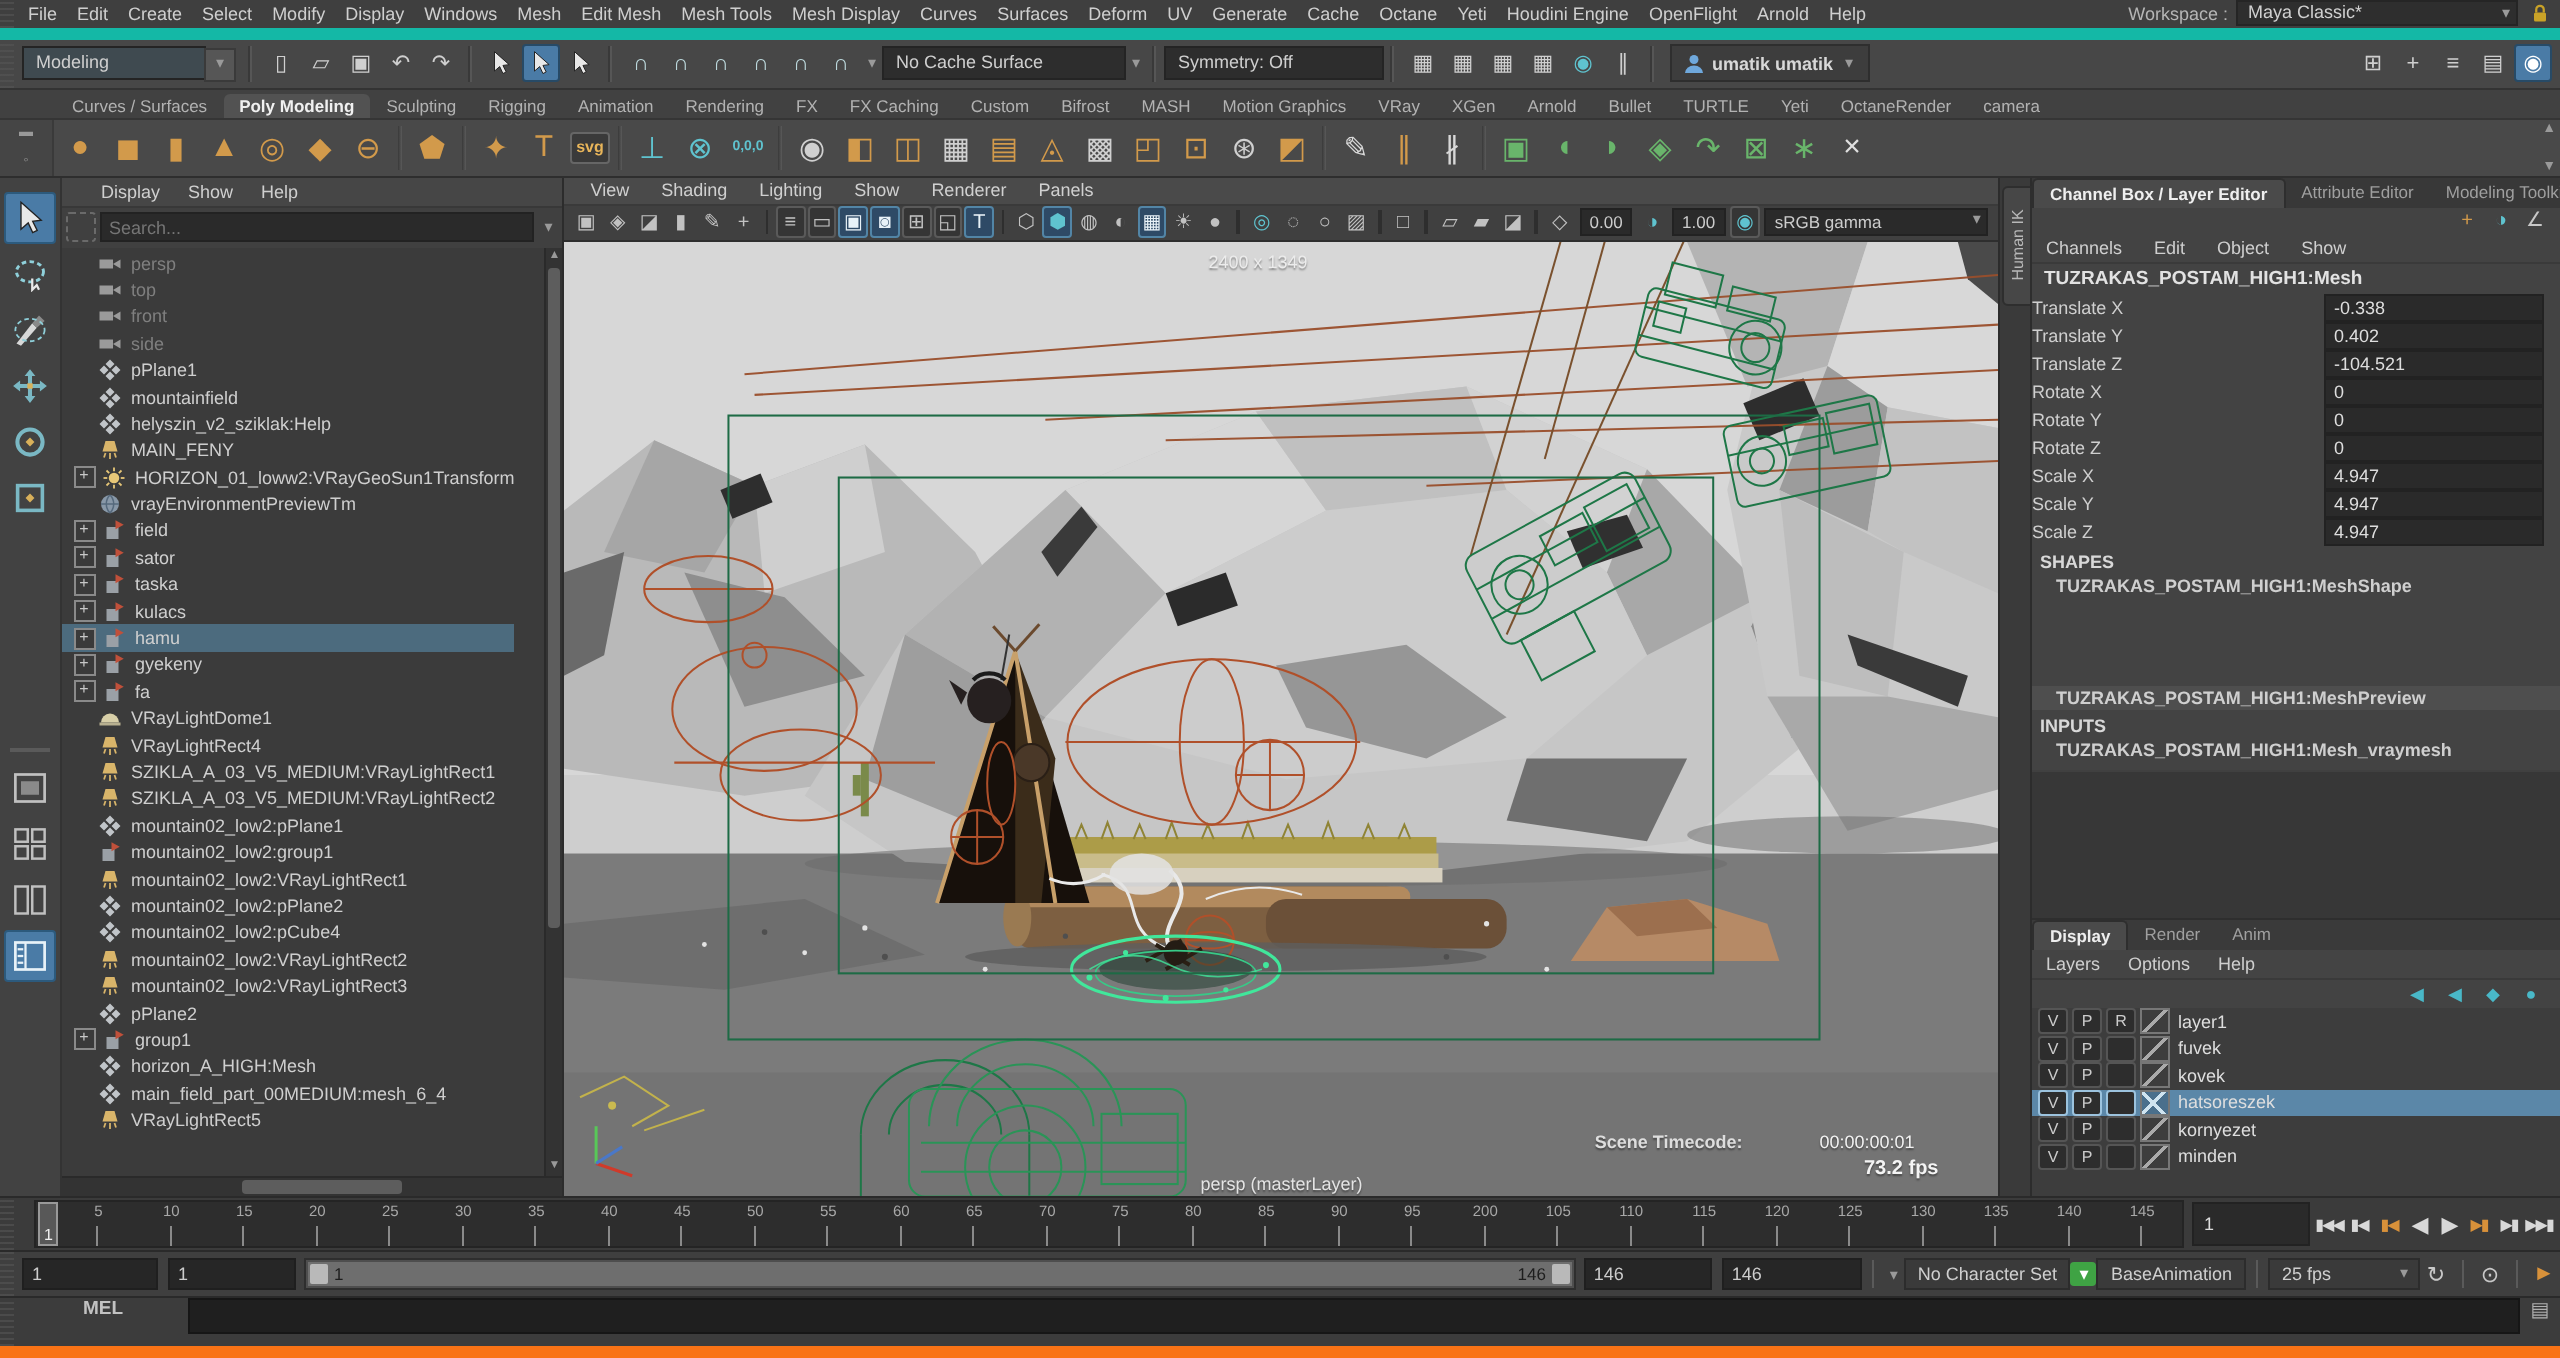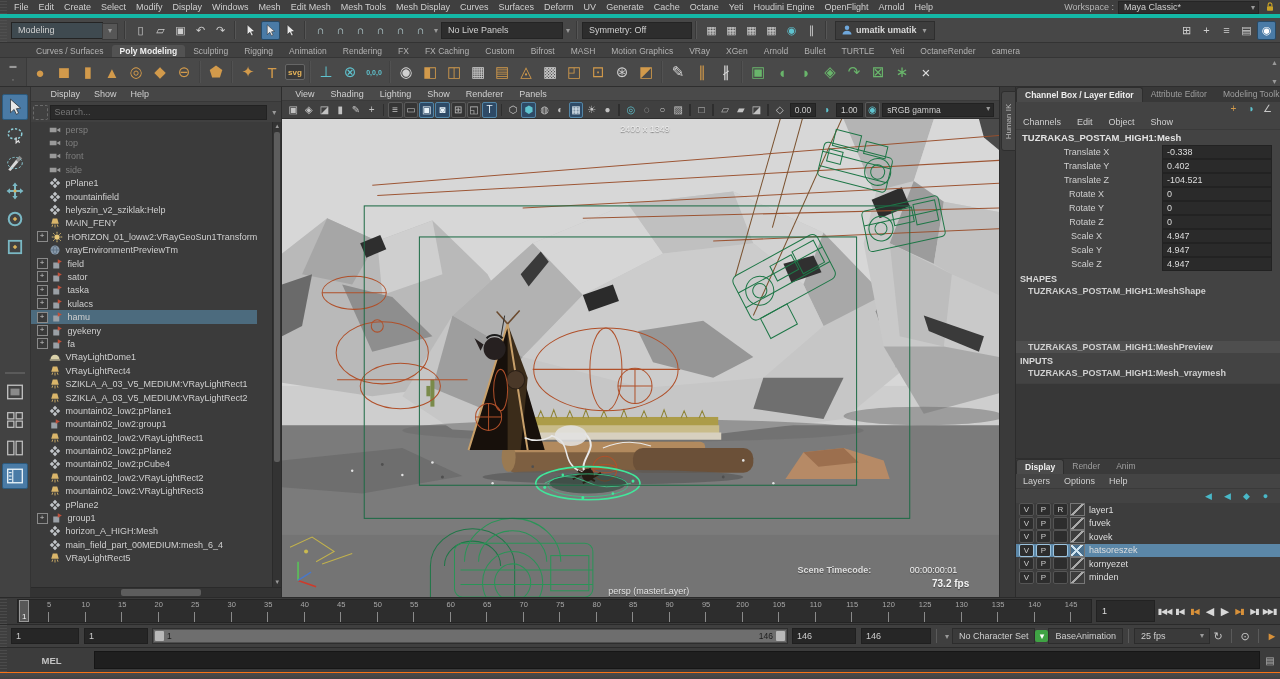--- a/index.html
+++ b/index.html
@@ -1,21 +1,21 @@
 <!DOCTYPE html>
 <html><head>
 <meta charset="utf-8">
 <style>
   html,body{margin:0;padding:0;background:#2b2b2b;}
   body{width:1280px;height:679px;overflow:hidden;font-family:"Liberation Sans",sans-serif;
        font-size:10px;color:#c6c6c6;-webkit-font-smoothing:antialiased;}
   #app{width:1280px;height:679px;display:flex;flex-direction:column;background:#3b3b3b;}
 
   
-  #menubar{height:14px;background:#3f3f3f;display:flex;align-items:center;border-bottom:4px solid #14b8a6;}
+  #menubar{height:14px;background:#3f3f3f;display:flex;align-items:center;border-bottom:6px solid #14b8a6;}
   .grip{width:7px;height:100%;background:repeating-linear-gradient(0deg,#555 0 1px,transparent 1px 3px);margin-right:2px;opacity:.6;}
   #menubar-items{display:flex;align-items:center;}
   .menu-item{padding:0 5px;font-size:9px;color:#cfcfcf;white-space:nowrap;cursor:default;}
   #ws{margin-left:auto;display:flex;align-items:center;gap:4px;padding-right:4px;}
   #ws .ws-label{font-size:9px;color:#b5b5b5;}
   .ws-box{background:#2e2e2e;border:1px solid #252525;height:11px;line-height:11px;padding:0 14px 0 5px;font-size:9px;color:#d0d0d0;position:relative;min-width:120px;}
   .caret{display:inline-block;width:10px;text-align:center;color:#9a9a9a;font-size:8px;}
   .ws-box .caret{position:absolute;right:0;top:0;}
   .mini-ic{display:inline-flex;align-items:center;justify-content:center;width:13px;height:13px;}
   .mini-ic svg{width:12px;height:12px;}
@@ -93,21 +93,21 @@
   .vpi{width:15px;height:14px;display:inline-flex;align-items:center;justify-content:center;font-size:10px;color:#c2c2c2;border:1px solid transparent;margin:0 0.5px;border-radius:2px;}
   .vpi.boxed{border-color:#5a5a5a;background:#353535;}
   .vpi.active{background:#2e4a66;border-color:#5285a6;color:#e8f2f8;}
   .vpi.teal{color:#5fc3cf;}
   .vpi-sep{width:2px;height:12px;background:#2e2e2e;margin:0 3px;}
   .vp-field{background:#2a2a2a;border:1px solid #222;height:12px;line-height:12px;font-size:8.5px;color:#ccc;padding:0 4px;margin:0 2px;}
   #vp-colorspace{min-width:92px;position:relative;padding-right:14px;}
   #vp-colorspace .caret{position:absolute;right:0;top:-1px;}
   #scene{flex:1;position:relative;overflow:hidden;background:#7b7b7b;}
   #scene svg.world{position:absolute;inset:0;width:100%;height:100%;}
-  .hud{position:absolute;font-size:9px;color:#ececec;text-shadow:0 1px 1px rgba(0,0,0,.4);margin-left:16px;}
+  .hud{position:absolute;font-size:9px;color:#ececec;text-shadow:0 1px 1px rgba(0,0,0,.4);}
   #hud-res{left:322px;top:5px;}
   #hud-cam{left:0;right:0;bottom:1px;text-align:center;color:#e4e4e4;}
   #hud-tc-label{right:128px;bottom:22px;font-weight:bold;color:#ddd;}
   #hud-tc{right:42px;bottom:22px;color:#f2f2f2;}
   #hud-fps{right:30px;bottom:8px;font-weight:bold;font-size:10px;color:#f4f4f4;}
 
   
   #humanik{width:15px;background:#3a3a3a;border-right:1px solid #2c2c2c;position:relative;}
   #humanik .vtab{position:absolute;top:4px;left:1px;width:13px;height:58px;background:#474747;border:1px solid #2e2e2e;border-radius:3px 0 0 3px;display:flex;align-items:center;justify-content:center;}
   #humanik .vtab span{transform:rotate(-90deg);white-space:nowrap;font-size:8px;color:#b8b8b8;}
@@ -116,21 +116,21 @@
   #rightpanel{width:264px;background:#434343;display:flex;flex-direction:column;}
   #cb-tabs{height:15px;display:flex;background:#383838;}
   .cb-tab{font-size:8.5px;color:#9f9f9f;padding:2px 8px 0;border-radius:3px 3px 0 0;white-space:nowrap;}
   .cb-tab.active{background:#4a4a4a;color:#eee;font-weight:bold;border:1px solid #2e2e2e;border-bottom:none;}
   #cb-icons{height:13px;display:flex;justify-content:flex-end;align-items:center;gap:4px;padding-right:6px;background:#434343;}
   #cb-icons .mini-ic{font-size:10px;}
   #cb-menu{height:14px;display:flex;align-items:center;gap:2px;background:#434343;border-bottom:1px solid #3a3a3a;}
   #cb-menu span{font-size:9px;color:#cfcfcf;padding:0 7px;}
   #cb-object{font-size:9.5px;font-weight:bold;color:#e2e2e2;padding:2px 0 2px 6px;}
   .ch-row{height:14px;display:flex;align-items:center;}
-  .ch-name{flex:1;text-align:center;font-size:9px;color:#cfcfcf;padding-right:5px;}
+  .ch-name{flex:1;text-align:left;font-size:9px;color:#cfcfcf;padding-right:5px;}
   .ch-val{width:100px;height:12px;line-height:12px;background:#2a2a2a;border:1px solid #222;font-size:9px;color:#ddd;padding:0 4px;margin-right:8px;}
   .cb-section{font-size:9px;font-weight:bold;color:#d8d8d8;padding:3px 0 1px 4px;}
   .cb-item{font-size:9px;font-weight:bold;color:#cfcfcf;padding:1px 0 1px 12px;}
   .cb-item.hl{background:#4e4e4e;margin-top:44px;}
   #cb-void{flex:1;background:#373737;border-top:1px solid #404040;margin-top:4px;}
 
   
   #layer-editor{height:138px;background:#434343;border-top:1px solid #2e2e2e;display:flex;flex-direction:column;}
   #le-tabs{height:15px;display:flex;background:#3a3a3a;}
   #le-menu{height:14px;display:flex;align-items:center;background:#444;border-bottom:1px solid #3a3a3a;}
@@ -172,21 +172,21 @@
   #rb-bar .rb-lab{font-size:8.5px;color:#1d1d1d;padding:0 2px;}
   .rb-sep{width:1px;height:14px;background:#5a5a5a;margin:0 5px;}
   .rb-chip{height:14px;line-height:14px;background:#3a3a3a;border:1px solid #2c2c2c;font-size:9px;color:#cfcfcf;padding:0 6px;white-space:nowrap;}
   .rb-icon{width:16px;text-align:center;font-size:11px;color:#c8c8c8;}
   .rb-icon.green{background:#3fa344;color:#fff;width:13px;height:12px;line-height:12px;border-radius:2px;font-size:9px;}
   .rb-icon.orange{color:#d8913a;}
   #fps-box{position:relative;padding-right:16px;min-width:52px;}
   #fps-box .caret{position:absolute;right:2px;top:0;}
 
   
-  #melbar{height:24px;background:#3c3c3c;display:flex;align-items:center;border-bottom:1px solid #f97316;}
+  #melbar{height:24px;background:#3c3c3c;display:flex;align-items:flex-start;border-bottom:6px solid #f97316;}
   #mel-label{width:85px;text-align:center;font-size:9.5px;font-weight:bold;color:#c2c2c2;}
   #mel-input{flex:1;height:16px;background:#1f1f1f;border:1px solid #161616;color:#ccc;font-size:9px;padding:0 5px;font-family:"Liberation Mono",monospace;}
   #mel-icon{width:20px;text-align:center;color:#b0b0b0;font-size:10px;}
   #helpline{flex:1;background:linear-gradient(180deg,#4a4a4a,#424242);}
 </style>
 </head>
 <body>
 
 <div id="app">
 
@@ -268,21 +268,21 @@
     <div class="sl-sep"></div>
     <div class="sl-group" id="sl-g2">
         <span class="sl-icon" style="color: rgb(188, 216, 220);">∩</span>
         <span class="sl-icon" style="color: rgb(188, 216, 220);">∩</span>
         <span class="sl-icon" style="color: rgb(188, 216, 220);">∩</span>
         <span class="sl-icon" style="color: rgb(188, 216, 220);">∩</span>
         <span class="sl-icon" style="color: rgb(188, 216, 220);">∩</span>
         <span class="sl-icon" style="color: rgb(188, 216, 220);">∩</span>
       </div>
     <span class="caret">▾</span>
-    <span class="sl-field" style="min-width:108px">No Live Panels</span>
+    <span class="sl-field" style="min-width:108px">No Cache Surface</span>
     <span class="caret">▾</span>
     <div class="sl-sep"></div>
     <span class="sl-field" style="min-width:96px">Symmetry: Off</span>
     <div class="sl-sep"></div>
     <div class="sl-group" id="sl-g3">
         <span class="sl-icon">▦</span>
         <span class="sl-icon">▦</span>
         <span class="sl-icon">▦</span>
         <span class="sl-icon">▦</span>
         <span class="sl-icon" style="color: rgb(95, 195, 207);">◉</span>

